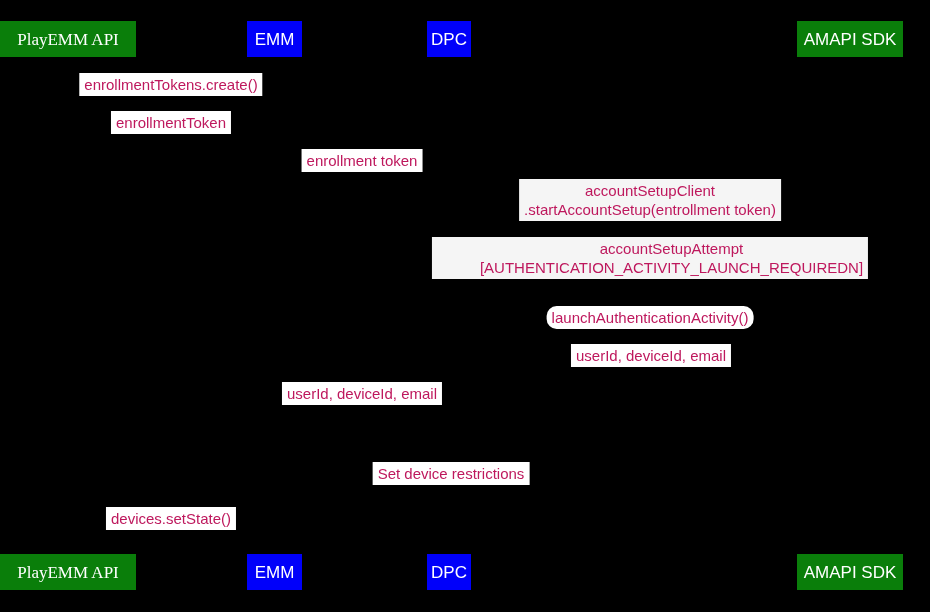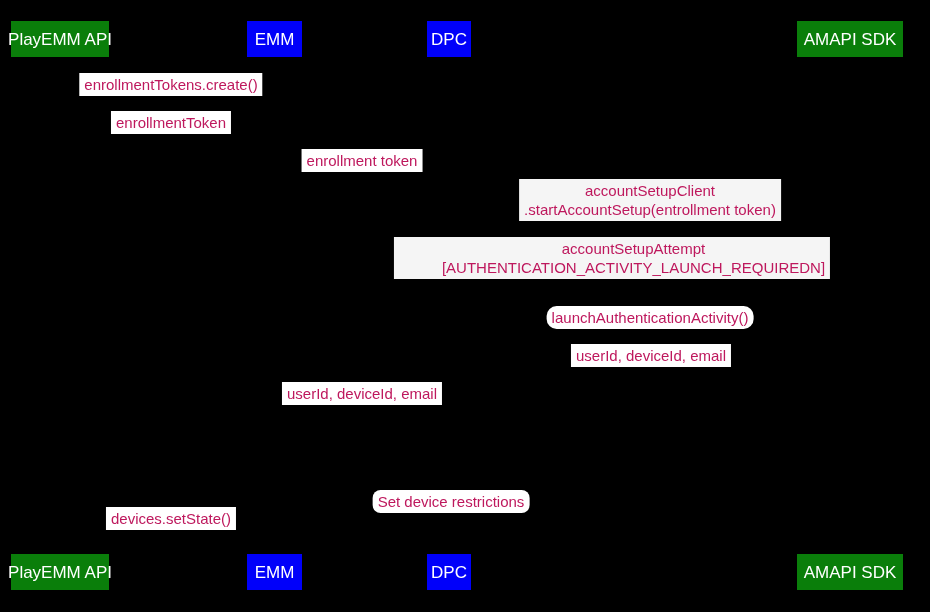--- a/index.html
+++ b/index.html
@@ -20,21 +20,21 @@
     height: 36px;
     display: flex;
     align-items: center;
     justify-content: center;
     color: #ffffff;
     font-size: 17px;
     line-height: 1;
     white-space: nowrap;
     box-sizing: border-box;
   }
-  .actor.playemm { left: 11px;  width: 98px; }
+  .actor.playemm { left: 0;  width: 136px; font-family: Liberation Serif, serif; }
   .actor.emm     { left: 247px; width: 55px;  }
   .actor.dpc     { left: 427px; width: 44px;  }
   .actor.amapi   { left: 797px; width: 106px; }
   .actor.top     { top: 21px; }
   .actor.bottom  { top: 554px; }
 
   .lifeline {
     position: absolute;
     top: 57px;
     height: 497px;
@@ -57,26 +57,26 @@
     text-align: center;
     white-space: pre-line;
   }
   .msg.large { background: #f5f5f5; }
 
   
   .m0  { left: 171px; top: 73px;  }
   .m1  { left: 171px; top: 111px; }
   .m2  { left: 362px; top: 149px; }
   .m3  { left: 650px; top: 179px; }
-  .m4  { left: 612px; top: 237px; padding-left: 48px; }
+  .m4  { left: 650px; top: 237px; padding-left: 48px; }
   .m5  { left: 650px; top: 306px; border-radius: 10px; }
   .m6  { left: 651px; top: 344px; }
   .m7  { left: 362px; top: 382px; }
   .m8  { left: 171px; top: 421px; }
-  .m9  { left: 451px; top: 490px; border-radius: 8px; }
+  .m9  { left: 451px; top: 462px; }
   .m10 { left: 171px; top: 507px; }
 </style>
 </head>
 <body>
 
 <div class="canvas">
 
   <div class="actor playemm top" style="background-color: rgb(10, 126, 10);">PlayEMM API</div>
   <div class="actor emm top" style="background-color: rgb(0, 0, 250);">EMM</div>
   <div class="actor dpc top" style="background-color: rgb(0, 0, 250);">DPC</div>

